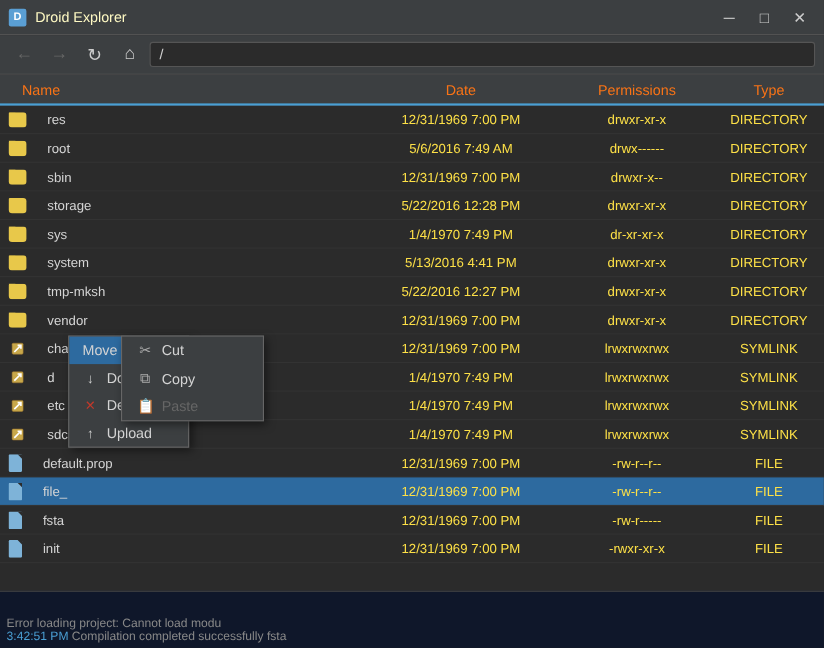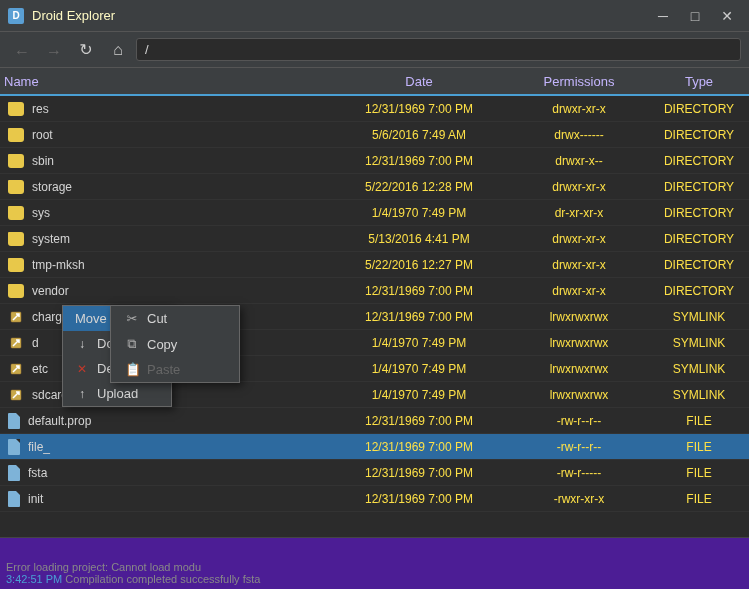--- a/index.html
+++ b/index.html
@@ -92,43 +92,43 @@
     }
     .table-header {
       display: grid;
       grid-template-columns: 1fr 180px 140px 100px;
       background: #3c3f41;
       border-bottom: 2px solid #4a9fd4;
       height: 28px;
       align-items: center;
     }
     .th {
-      padding: 0 4px;
-      font-size: 13px;
-      color: #c4b5fd;
+      padding: 0 20px;
+      font-size: 13px;
+      color: #f97316;
       text-align: left;
     }
     .th:not(:first-child) { text-align: center; }
 
     
     .file-list {
       overflow-y: auto;
       height: 460px;
     }
     .file-row {
       display: grid;
       grid-template-columns: 1fr 180px 140px 100px;
       height: 26px;
       align-items: center;
       border-bottom: 1px solid #333;
       cursor: pointer;
     }
     .file-row.context-selected { background: #2d6a9f; }
     .fd { padding: 0 8px; font-size: 12px; white-space: nowrap; overflow: hidden; text-overflow: ellipsis; }
-    .fd.name { display: flex; align-items: center; gap: 8px; }
+    .fd.name { display: flex; align-items: center; gap: 19px; }
     .fd:not(.name) { text-align: center; color: #fde047; }
     .folder-icon {
       width: 16px; height: 14px;
       background: #e8c84a;
       border-radius: 1px 3px 3px 3px;
       position: relative;
       flex-shrink: 0;
     }
     .folder-icon::before {
       content: '';
@@ -217,21 +217,21 @@
       color: #d4d4d4;
     }
     .submenu-item.disabled { color: #666; cursor: default; }
     .si-icon { font-size: 13px; color: #aaa; width: 14px; text-align: center; }
 
     
     .status-bar {
       position: absolute;
       bottom: 0; left: 0; right: 0;
       height: 52px;
-      background: #4c1d95;
+      background: #0f172a;
       border-top: 1px solid #444;
       display: flex;
       flex-direction: column;
       justify-content: flex-end;
       padding: 2px 6px 4px;
       overflow: hidden;
     }
     .status-line {
       font-size: 11px;
       color: #888;

